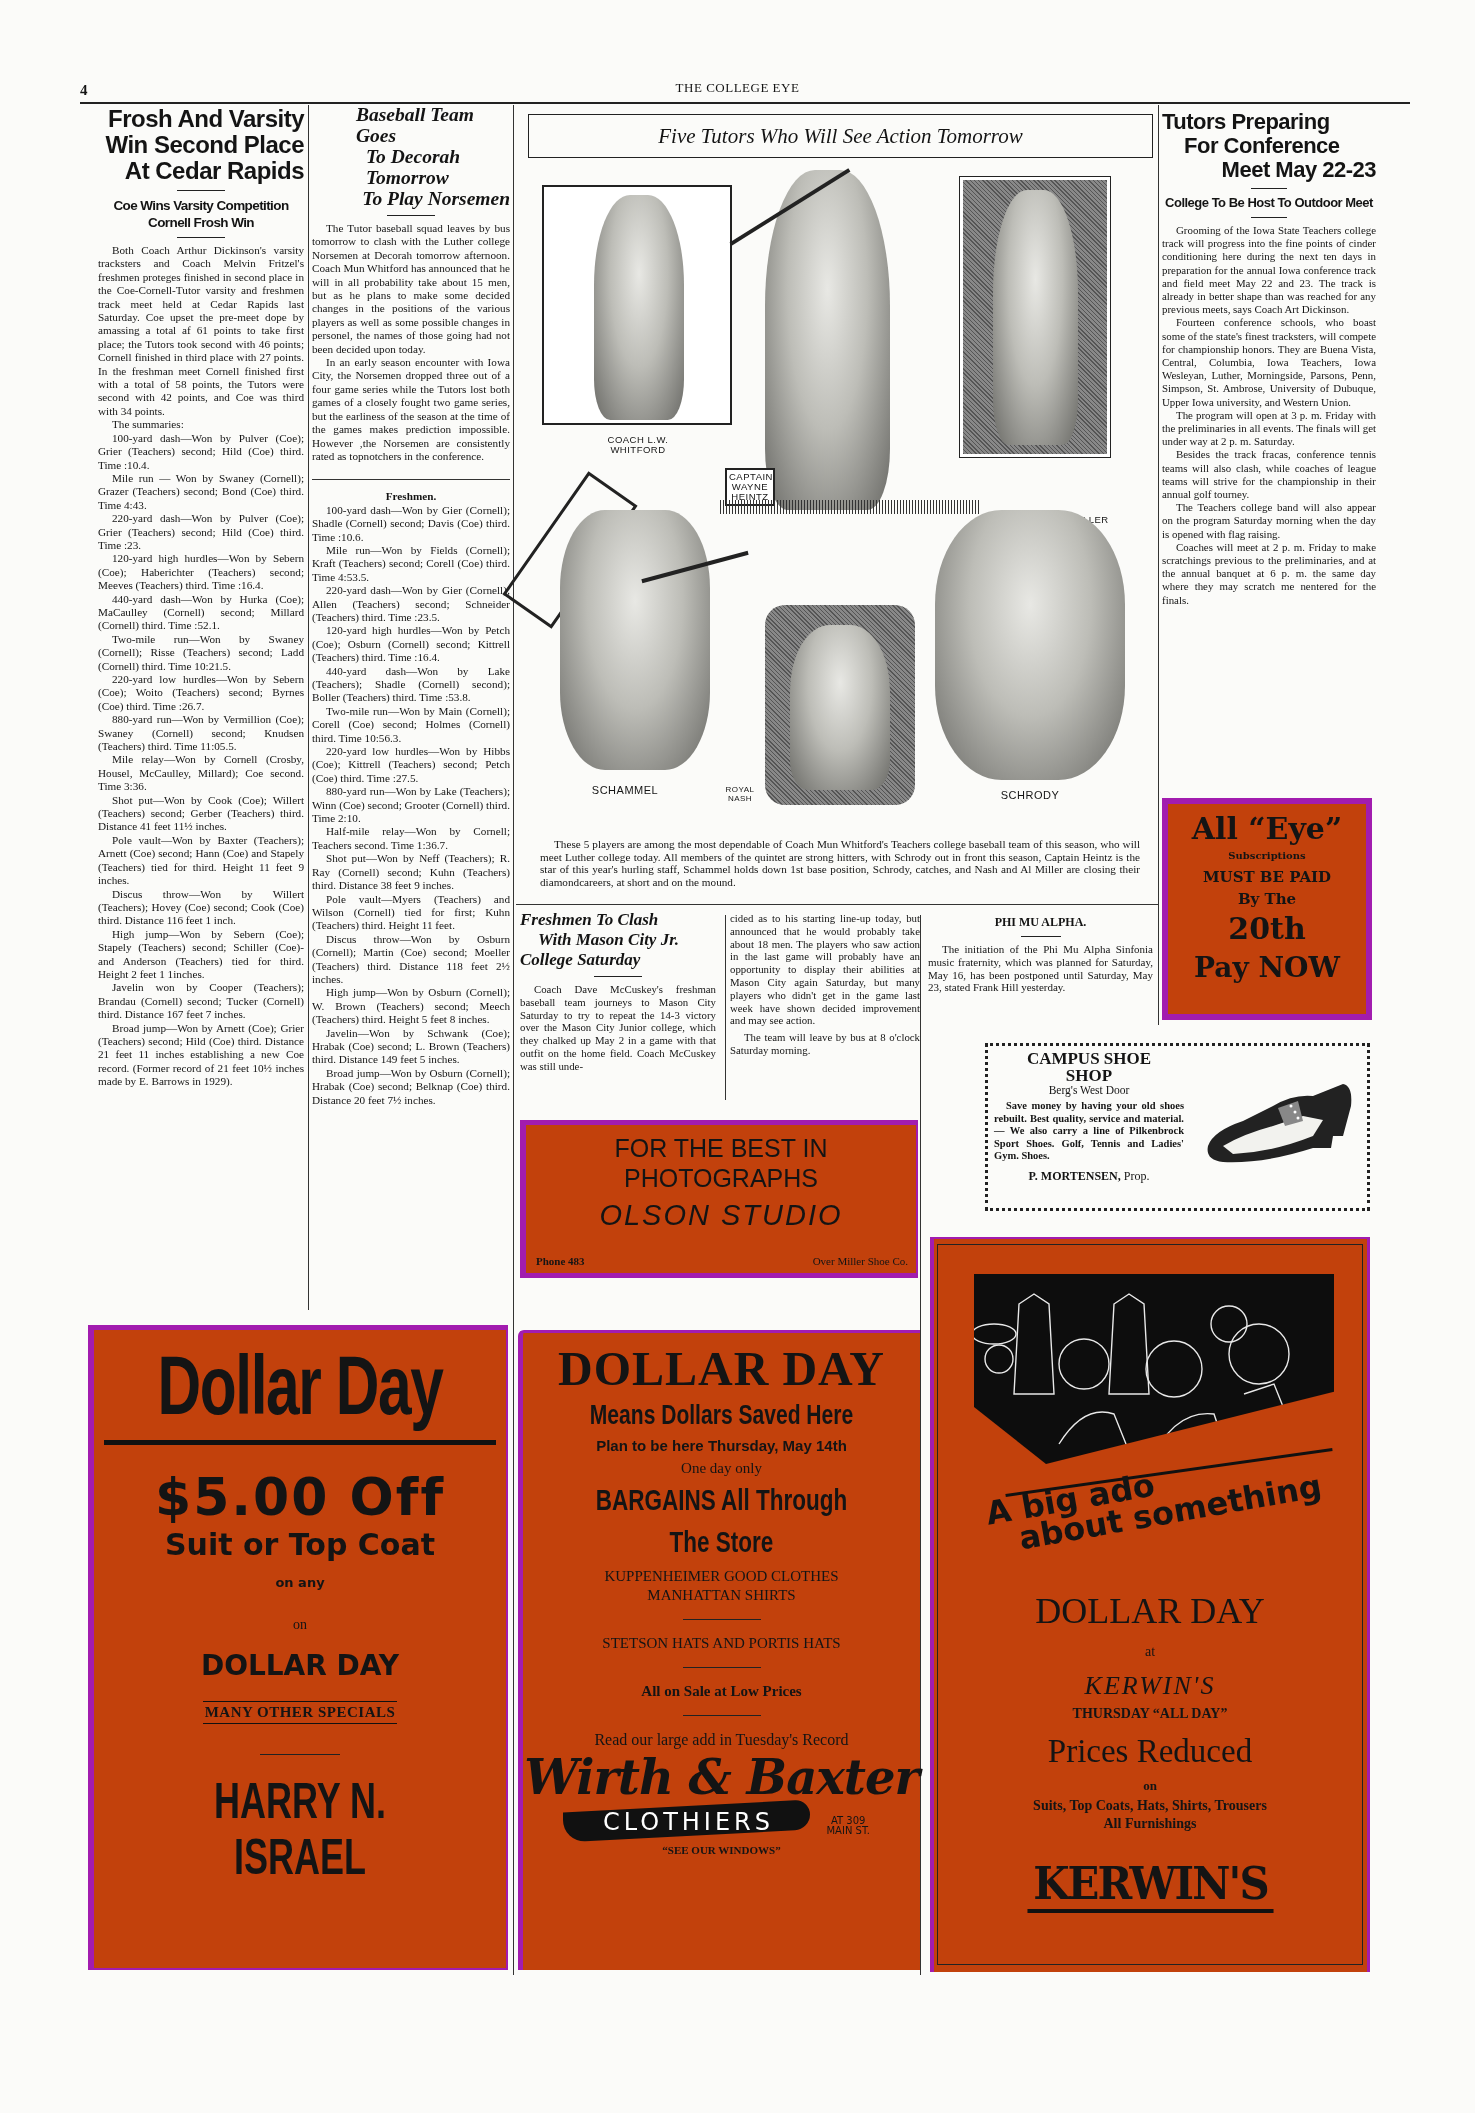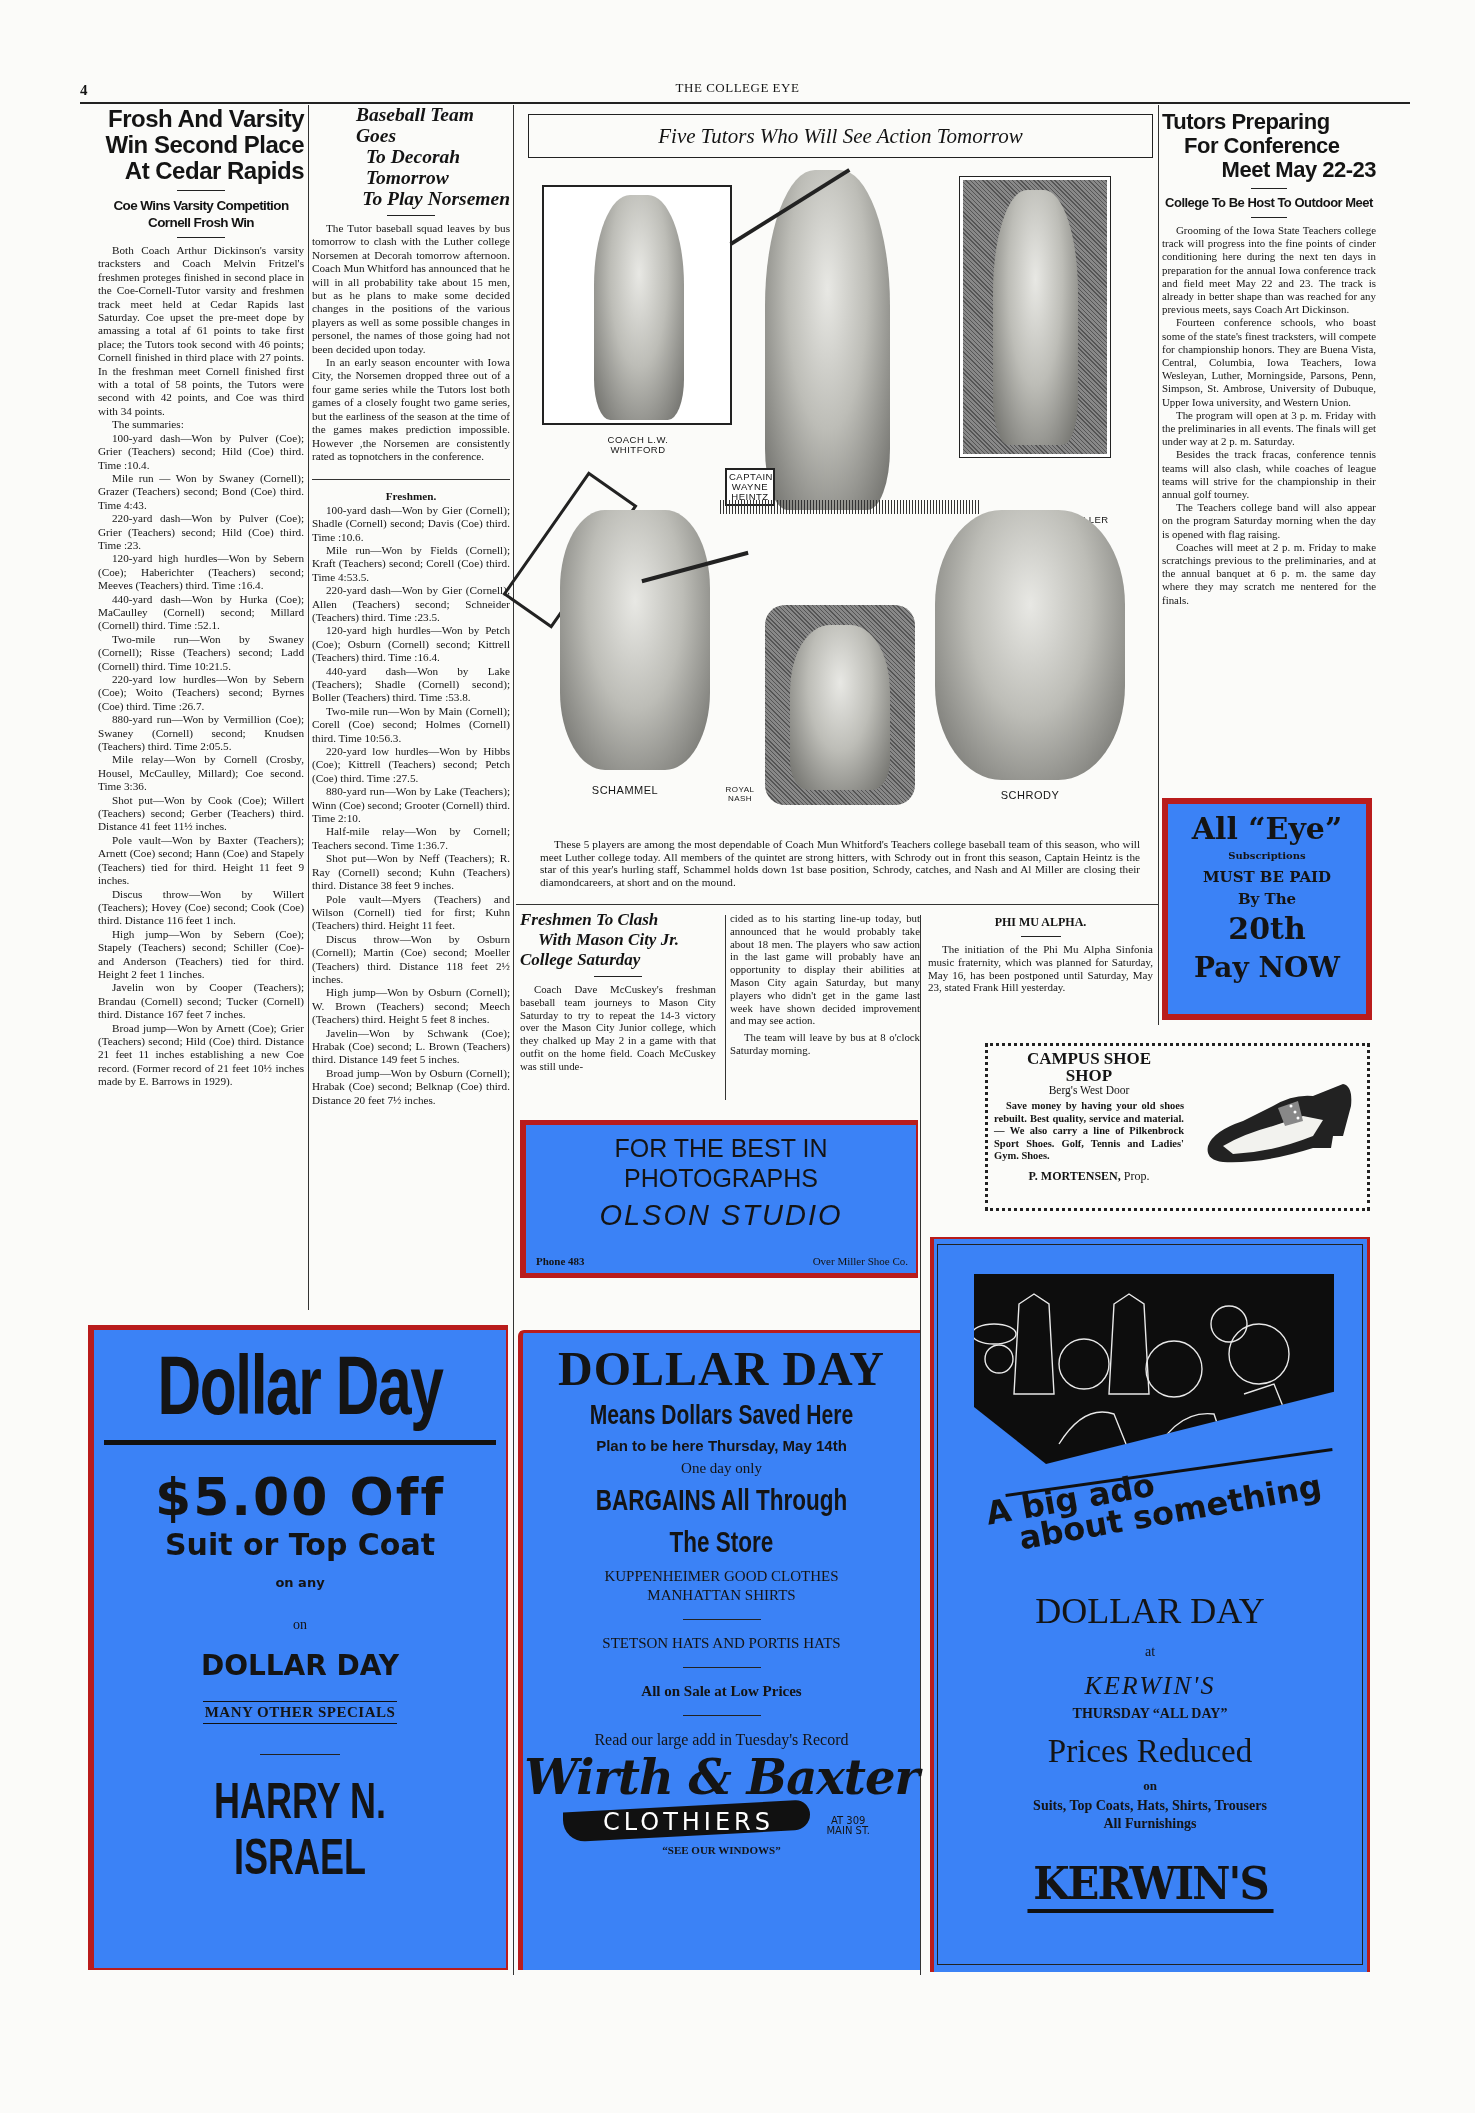--- a/index.html
+++ b/index.html
@@ -21,21 +21,21 @@
 
   .hed-sans { font-family: "Liberation Sans", sans-serif; font-weight: bold; letter-spacing: -0.5px; }
   .hed-ital { font-family: "Liberation Serif", serif; font-style: italic; font-weight: bold; }
   .short-rule { width: 48px; height: 1px; background: #222; margin: 6px auto; }
 
   
   .photo-box { background: repeating-linear-gradient(45deg, #555 0 1px, #888 1px 3px); }
   .photo-label { font-family: "Liberation Sans", sans-serif; font-size: 9.5px; line-height: 10px; letter-spacing: 0.5px; text-align: center; }
   .player { position: absolute; background: radial-gradient(ellipse at 50% 35%, #e8e8e4 0%, #bdbdb7 45%, #6a6a66 100%); border-radius: 40% 40% 18% 18%; }
 
-  .ad-box { border: 4px solid #b91c1c; background: #3b82f6; }
+  .ad-box { border: 4px solid #a21caf; background: #c2410c; }
   .dotted-border { border: 3px dotted #222; }
 
   .ad-text { text-align: center; }
 </style>
 </head>
 <body>
 
 <div class="abs page-num">4</div>
 <div class="abs masthead">THE COLLEGE EYE</div>
 <div class="abs top-rule"></div>
@@ -60,21 +60,21 @@
   <div class="col" style="margin-top:6px;">
     <p>Both Coach Arthur Dickinson's varsity tracksters and Coach Melvin Fritzel's freshmen proteges finished in second place in the Coe-Cornell-Tutor varsity and freshmen track meet held at Cedar Rapids last Saturday. Coe upset the pre-meet dope by amassing a total af 61 points to take first place; the Tutors took second with 46 points; Cornell finished in third place with 27 points. In the freshman meet Cornell finished first with a total of 58 points, the Tutors were second with 42 points, and Coe was third with 34 points.</p>
     <p>The summaries:</p>
     <p>100-yard dash—Won by Pulver (Coe); Grier (Teachers) second; Hild (Coe) third. Time :10.4.</p>
     <p>Mile run — Won by Swaney (Cornell); Grazer (Teachers) second; Bond (Coe) third. Time 4:43.</p>
     <p>220-yard dash—Won by Pulver (Coe); Grier (Teachers) second; Hild (Coe) third. Time :23.</p>
     <p>120-yard high hurdles—Won by Sebern (Coe); Haberichter (Teachers) second; Meeves (Teachers) third. Time :16.4.</p>
     <p>440-yard dash—Won by Hurka (Coe); MaCaulley (Cornell) second; Millard (Cornell) third. Time :52.1.</p>
     <p>Two-mile run—Won by Swaney (Cornell); Risse (Teachers) second; Ladd (Cornell) third. Time 10:21.5.</p>
     <p>220-yard low hurdles—Won by Sebern (Coe); Woito (Teachers) second; Byrnes (Coe) third. Time :26.7.</p>
-    <p>880-yard run—Won by Vermillion (Coe); Swaney (Cornell) second; Knudsen (Teachers) third. Time 2:05.5.</p>
+    <p>880-yard run—Won by Vermillion (Coe); Swaney (Cornell) second; Knudsen (Teachers) third. Time 11:05.5.</p>
     <p>Mile relay—Won by Cornell (Crosby, Housel, McCaulley, Millard); Coe second. Time 3:36.</p>
     <p>Shot put—Won by Cook (Coe); Willert (Teachers) second; Gerber (Teachers) third. Distance 41 feet 11½ inches.</p>
     <p>Pole vault—Won by Baxter (Teachers); Arnett (Coe) second; Hann (Coe) and Stapely (Teachers) tied for third. Height 11 feet 9 inches.</p>
     <p>Discus throw—Won by Willert (Teachers); Hovey (Coe) second; Cook (Coe) third. Distance 116 feet 1 inch.</p>
     <p>High jump—Won by Sebern (Coe); Stapely (Teachers) second; Schiller (Coe)-and Anderson (Teachers) tied for third. Height 2 feet 1 1inches.</p>
     <p>Javelin won by Cooper (Teachers); Brandau (Cornell) second; Tucker (Cornell) third. Distance 167 feet 7 inches.</p>
     <p>Broad jump—Won by Arnett (Coe); Grier (Teachers) second; Hild (Coe) third. Distance 21 feet 11 inches establishing a new Coe record. (Former record of 21 feet 10½ inches made by E. Barrows in 1929).</p>
   </div>
 </div>
 

